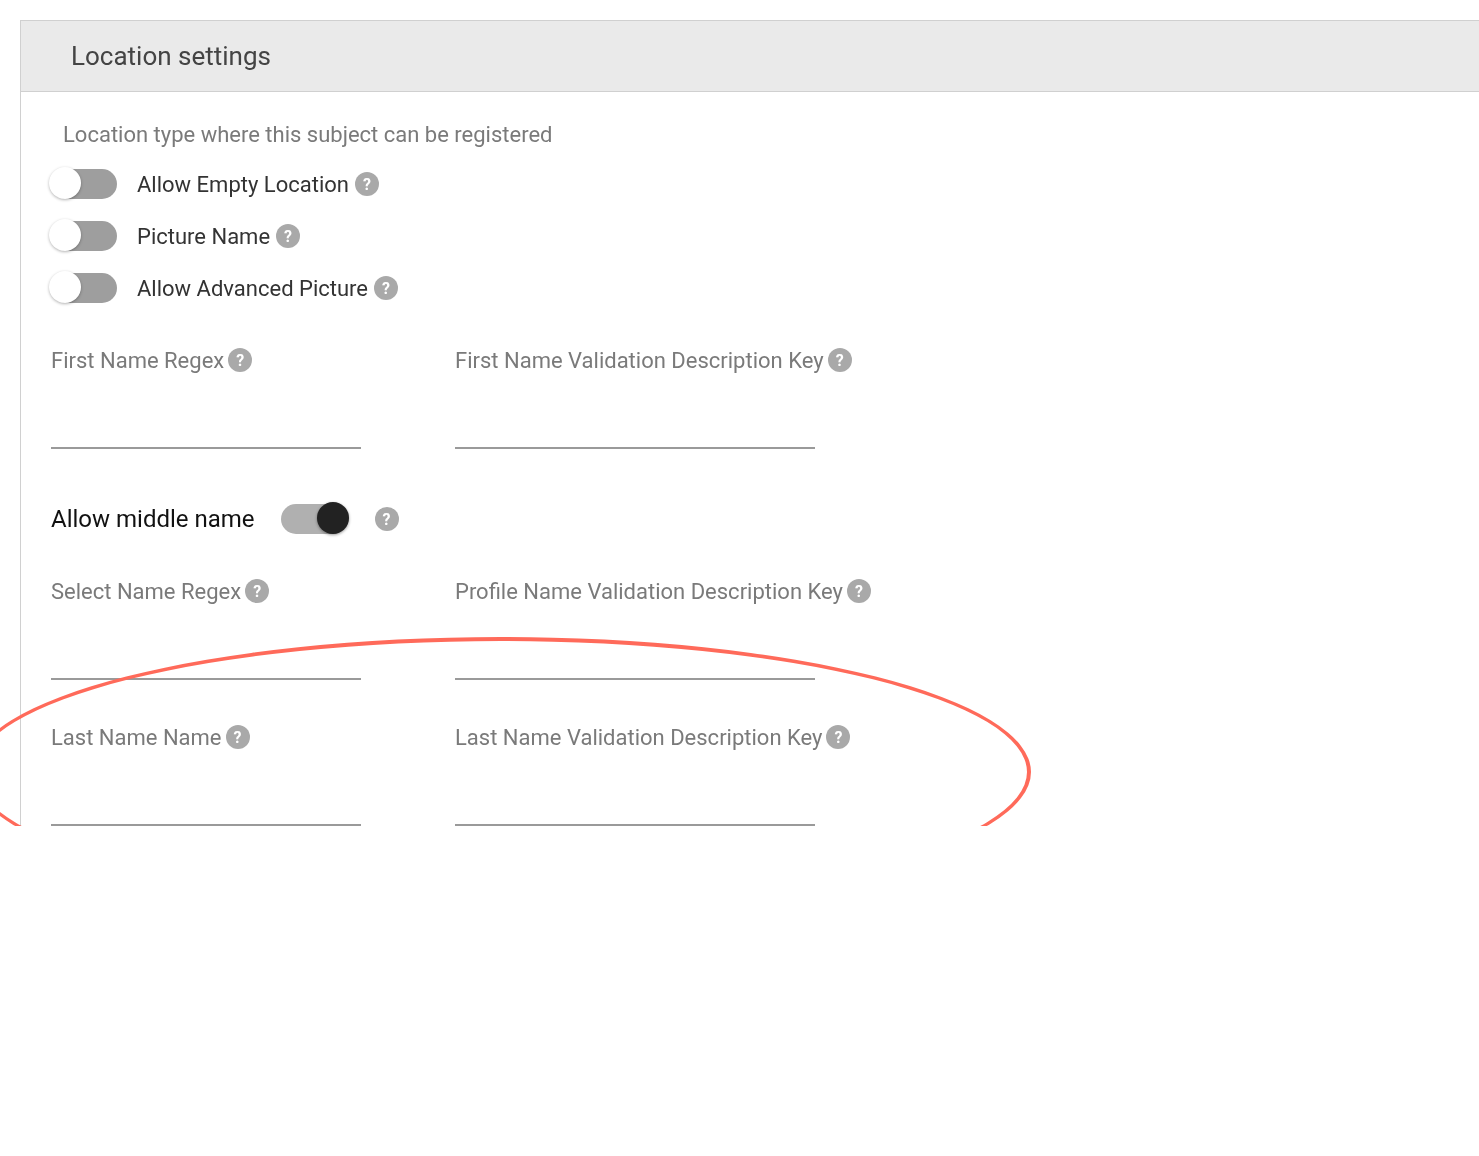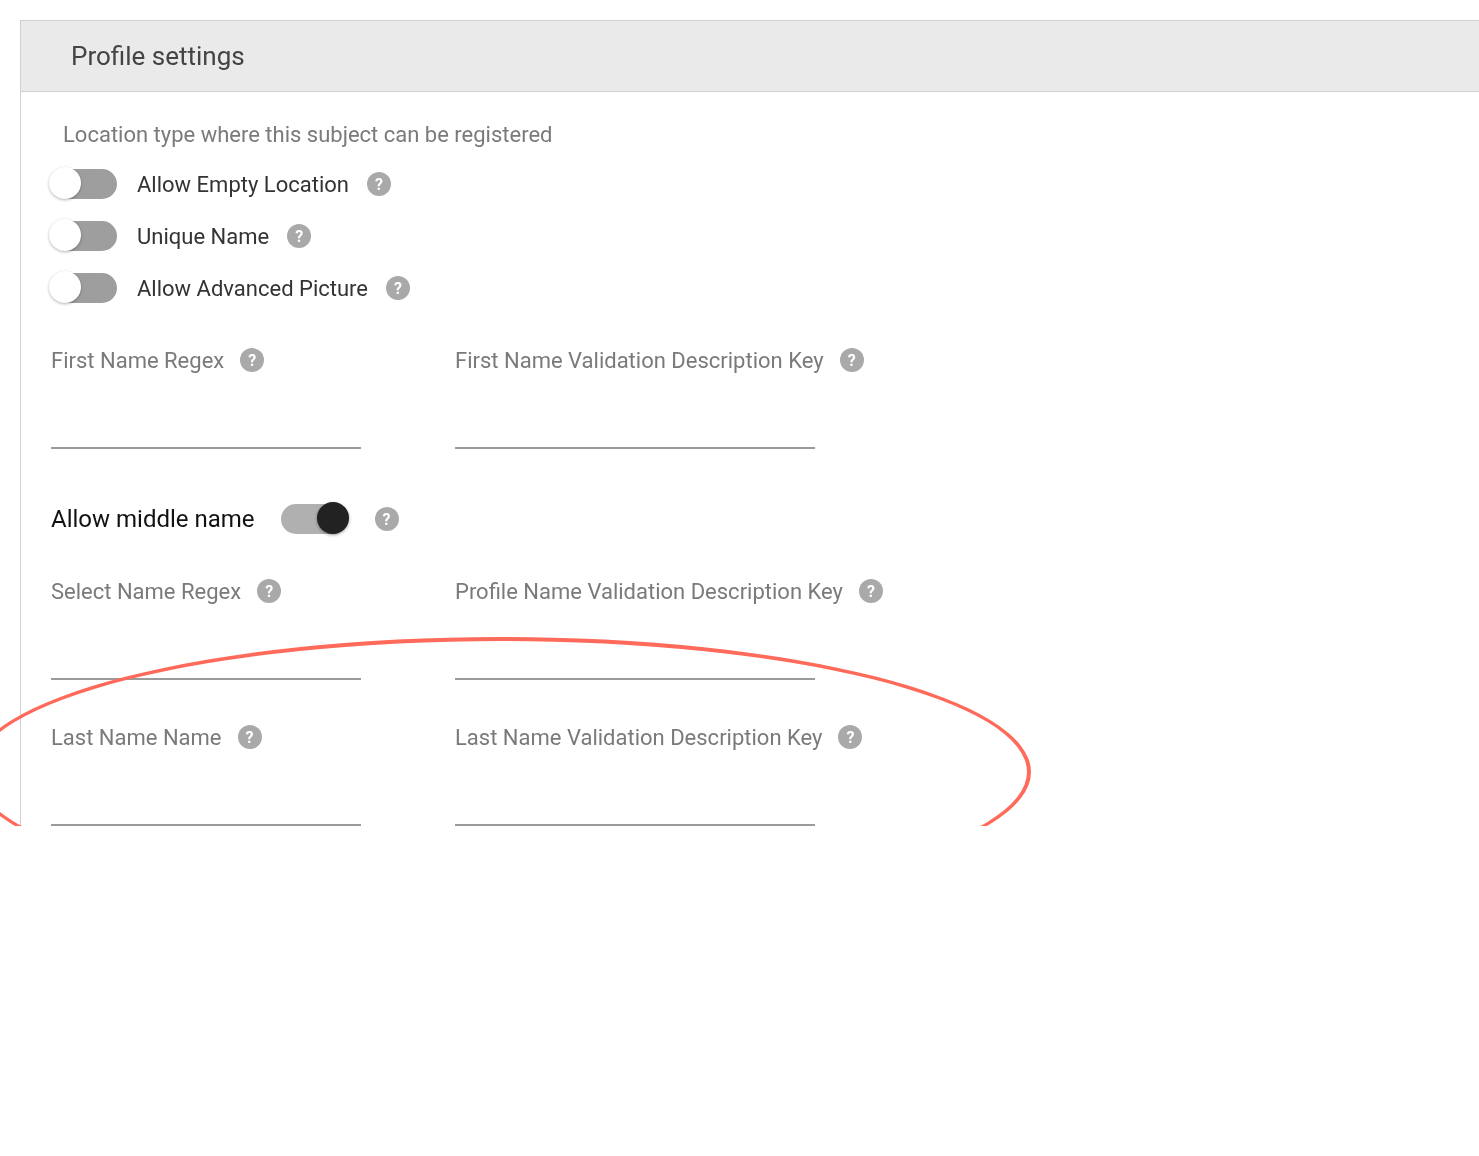--- a/index.html
+++ b/index.html
@@ -81,21 +81,21 @@
     box-shadow: 0 1px 3px rgba(0,0,0,0.4);
   }
   .toggle.on {
     background: #b0b0b0;
   }
   .toggle-label {
     color: #333;
     font-size: 22px;
     display: inline-flex;
     align-items: center;
-    gap: 16px;
+    gap: 4px;
   }
   .help-icon {
     display: inline-flex;
     align-items: center;
     justify-content: center;
     width: 24px;
     height: 24px;
     background: #a9a9a9;
     color: #fff;
     border-radius: 50%;
@@ -121,21 +121,21 @@
   .form-col.key {
     width: 360px;
     flex-shrink: 0;
     margin-left: 34px;
   }
   .form-col-label {
     color: #7a7a7a;
     font-size: 22px;
     display: inline-flex;
     align-items: flex-start;
-    gap: 14px;
+    gap: 2px;
     white-space: nowrap;
   }
   .underline-input {
     border: none;
     border-bottom: 2px solid #9a9a9a;
     background: transparent;
     height: 76px;
     width: 100%;
     font-size: 20px;
     outline: none;
@@ -155,42 +155,42 @@
     border: 4px solid #ff6a5a;
     border-radius: 50%;
     pointer-events: none;
     z-index: 5;
   }
 </style>
 </head>
 <body>
 
 <div class="panel">
-  <div class="panel-header">Profile settings</div>
+  <div class="panel-header">Location settings</div>
 
   <div class="panel-body">
 
     <div class="field-label-top">Location type where this subject can be registered</div>
 
     <div class="toggle-row">
       <div class="toggle">
           <div class="knob"></div>
         </div>
       <span class="toggle-label">
         <span>Allow Empty Location</span>
         <span class="help-icon">?</span>
       </span>
     </div>
 
     <div class="toggle-row">
       <div class="toggle">
           <div class="knob"></div>
         </div>
       <span class="toggle-label">
-        <span>Unique Name</span>
+        <span>Picture Name</span>
         <span class="help-icon">?</span>
       </span>
     </div>
 
     <div class="toggle-row">
       <div class="toggle">
           <div class="knob"></div>
         </div>
       <span class="toggle-label">
         <span>Allow Advanced Picture</span>

